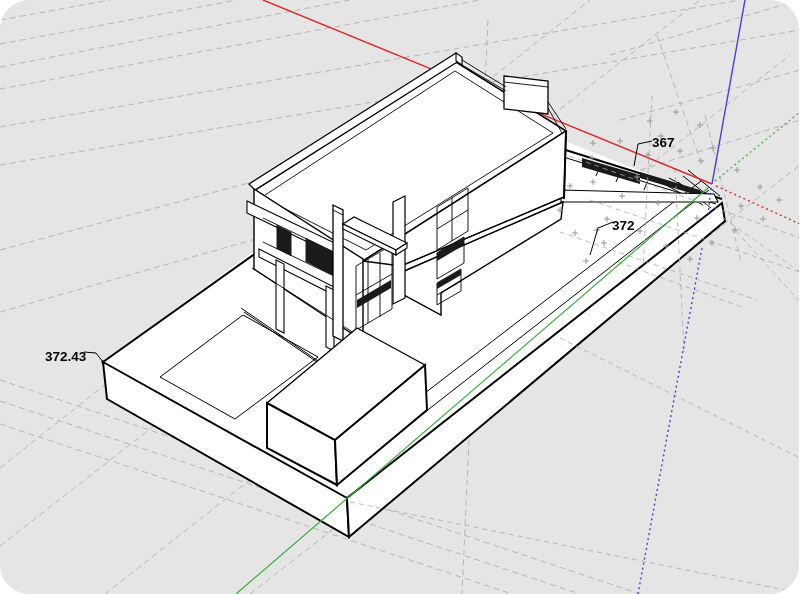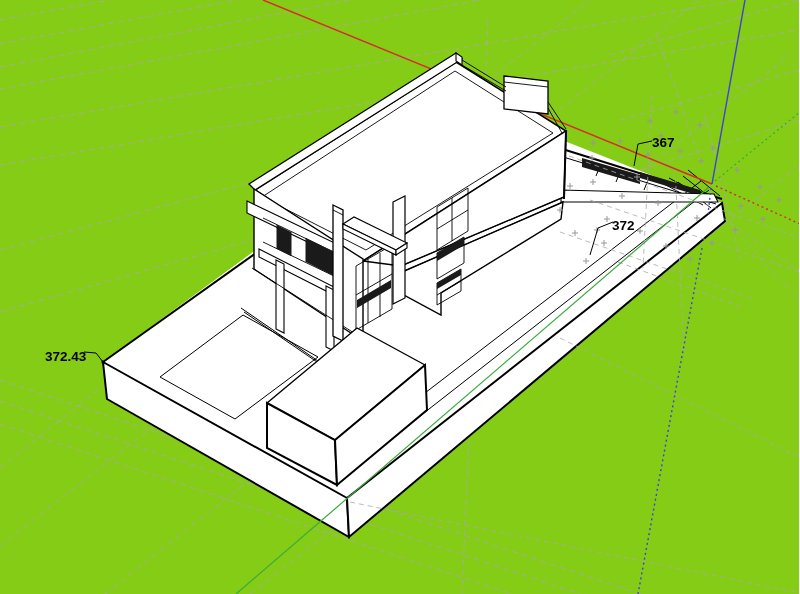--- a/index.html
+++ b/index.html
@@ -1,18 +1,19 @@
 <!DOCTYPE html>
 <html><head>
 <meta charset="utf-8">
 <style>
   html,body{margin:0;padding:0;background:#fff;}
   .stage{
-    position:relative;width:799px;height:594px;background:#84cc16;overflow:hidden;
+    position:relative;width:799px;height:594px;background:#e5e5e5;overflow:hidden;
     font-family:"Liberation Sans", sans-serif;
+    border-radius:29px;
   }
   svg{display:block}
   text.elev{
     font-family:"Liberation Sans", sans-serif;
     font-size:13.5px;font-weight:bold;
   }
 </style>
 </head>
 <body>
 

